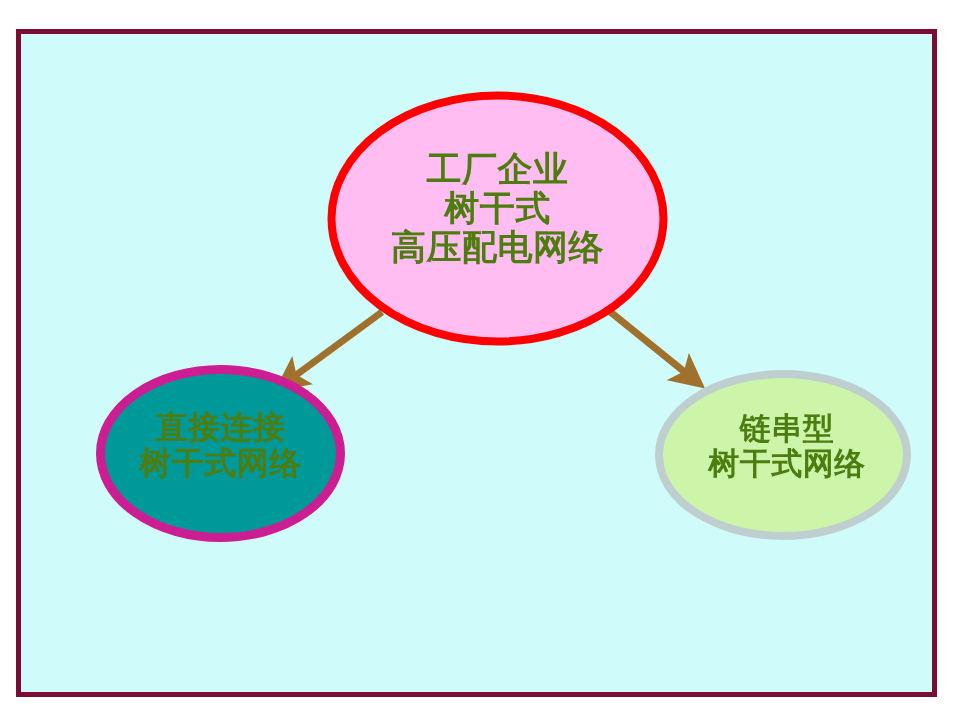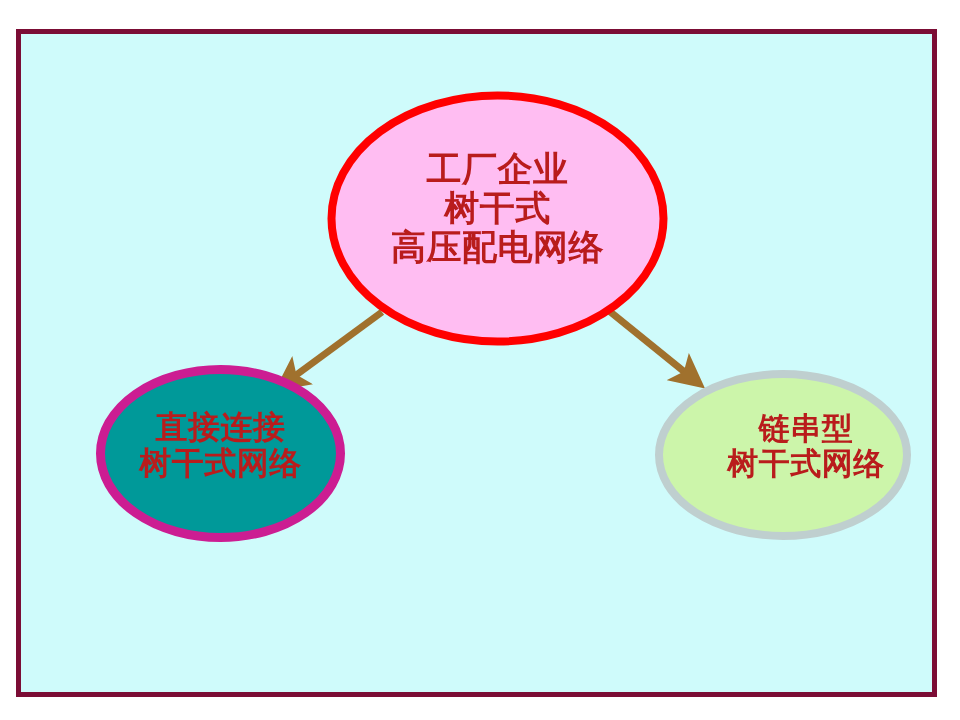--- a/index.html
+++ b/index.html
@@ -38,21 +38,21 @@
     position: absolute;
     left: 0;
     top: 0;
     width: 960px;
     height: 720px;
   }
 
   .node-label {
     position: absolute;
     text-align: center;
-    color: #b91c1c;
+    color: #4d7c0f;
     font-weight: 700;
     line-height: 1.12;
     letter-spacing: 0.5px;
     white-space: pre;
     pointer-events: none;
   }
 
   #label-root {
     left: 327px;
     top: 150px;
@@ -61,21 +61,21 @@
   }
 
   #label-direct {
     left: 96px;
     top: 410px;
     width: 249px;
     font-size: 32px;
   }
 
   #label-chain {
-    left: 677px;
+    left: 658px;
     top: 412px;
     width: 258px;
     font-size: 31px;
   }
 </style>
 </head>
 <body>
 
 <div id="slide">
 

